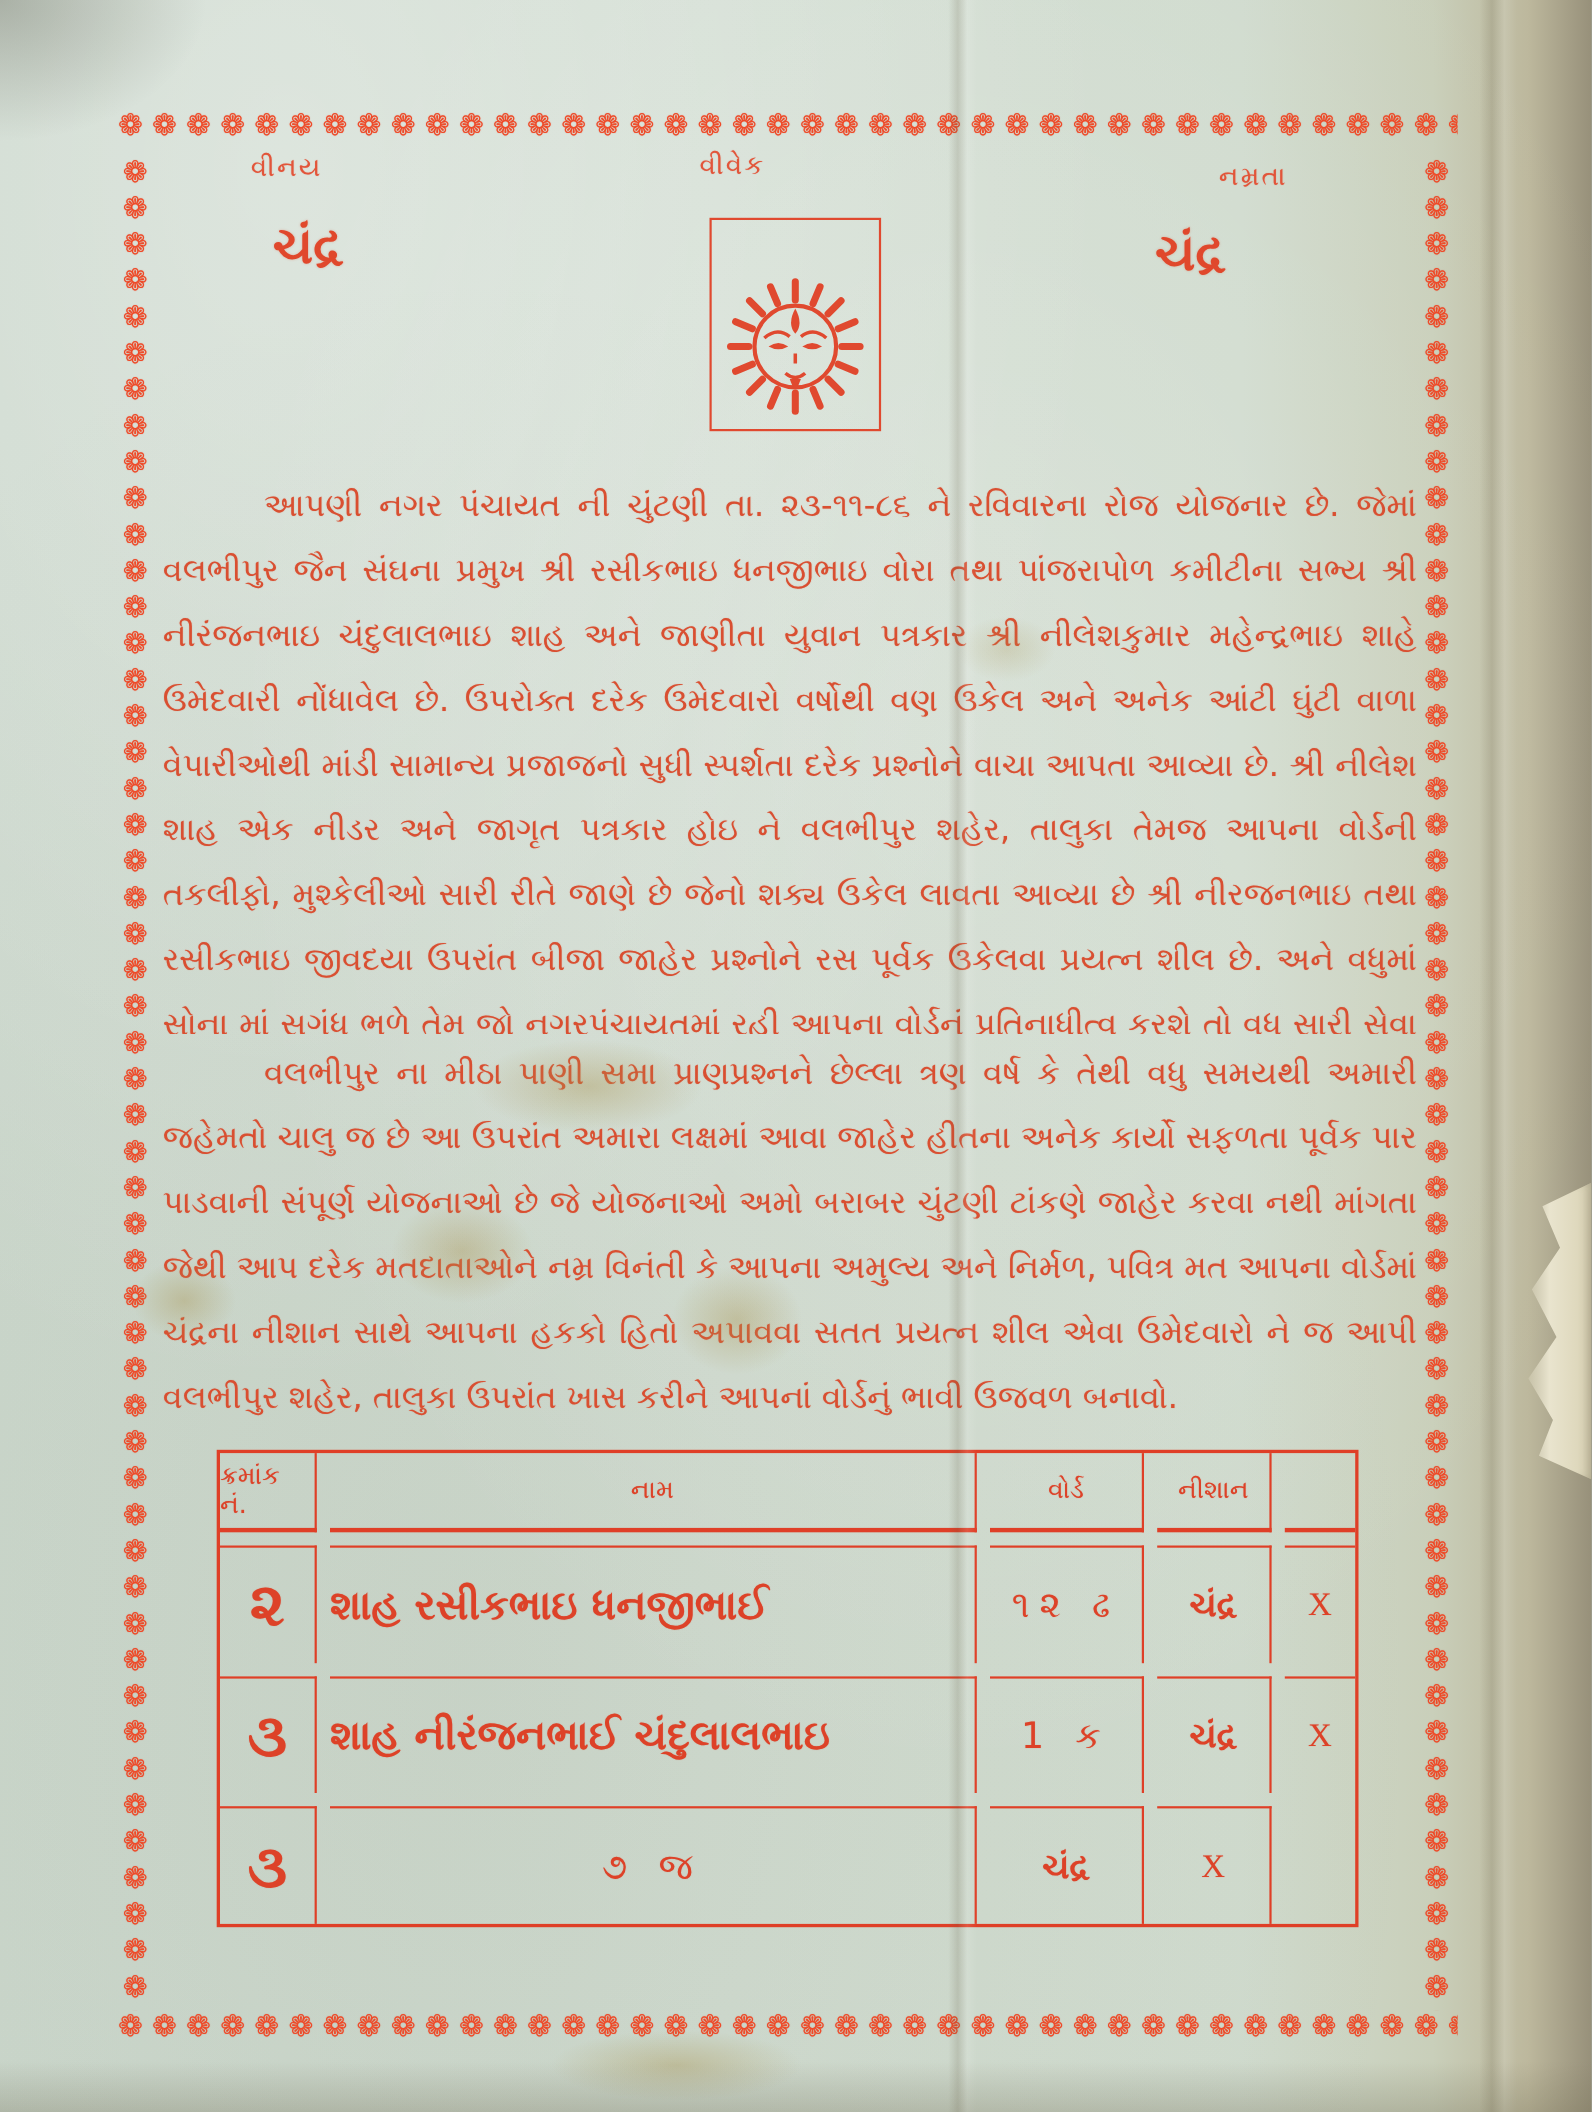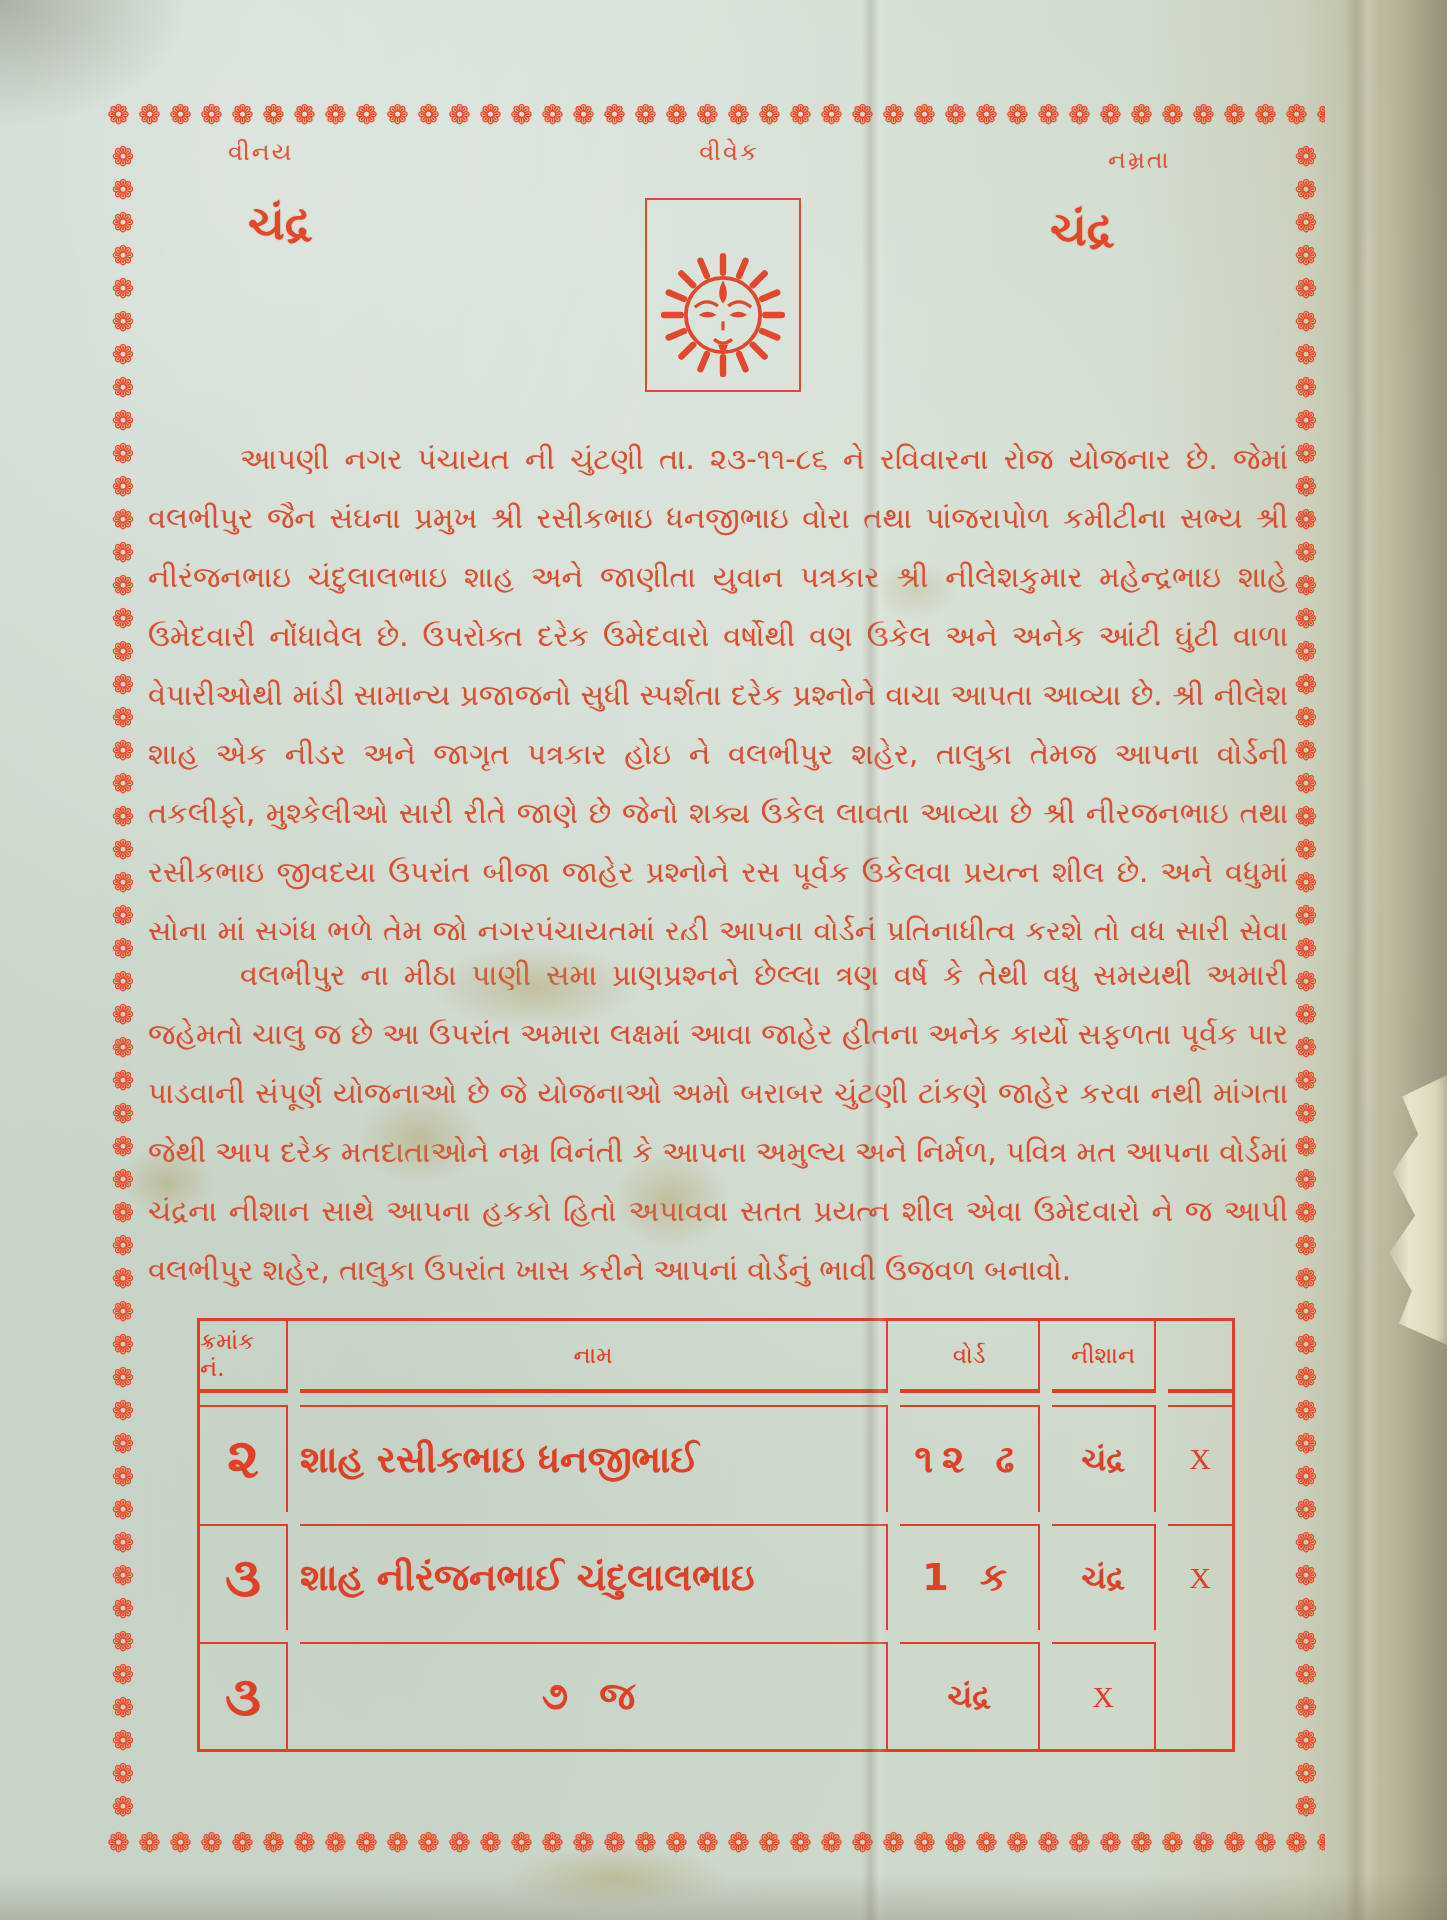--- a/index.html
+++ b/index.html
@@ -24,21 +24,21 @@
   .orn-v span{height:33px;line-height:33px;width:38px;}
   .orn-top   {left:103px;top:100px;width:1222px;height:40px;}
   .orn-bottom{left:103px;top:1828px;width:1222px;height:42px;}
   .orn-left  {left:104px;top:140px;width:40px;height:1688px;}
   .orn-right {left:1287px;top:140px;width:40px;height:1688px;}
 
   
   .virtue{position:absolute;font-size:24px;color:#e2553a;letter-spacing:2px;
           text-shadow:0 0 1px rgba(224,60,30,.4);}
   .virtue-left{left:228px;top:138px;}
-  .virtue-center{left:649px;top:138px;width:160px;text-align:center;}
+  .virtue-center{left:636px;top:138px;width:160px;text-align:left;font-family:Liberation Mono, monospace;}
   .virtue-right{left:1108px;top:146px;}
   .moon-label{position:absolute;font-size:46px;font-weight:bold;color:#e0482c;
           text-shadow:0 0 2px rgba(224,60,30,.35);}
   .moon-left{left:248px;top:196px;}
   .moon-right{left:1050px;top:202px;}
 
   
   .emblem-box{position:absolute;left:645px;top:198px;width:152px;height:190px;
           border:2px solid #e0492f;display:flex;align-items:flex-end;justify-content:center;}
   .emblem-box svg{display:block;margin-bottom:4px;}
@@ -57,21 +57,21 @@
           border:3px solid #df3f27;color:#dd4228;
           text-shadow:0 0 1px rgba(221,66,40,.4);gap:12px;}
   .ctable .cell{border-right:2px solid #df3f27;border-top:2px solid #df3f27;
           display:flex;align-items:center;justify-content:center;overflow:hidden;}
   .ctable .cell:nth-child(-n+5){border-top:none;}
   .ctable .cell:nth-child(5n){border-right:none;}
   .ctable .hdr{font-size:23px;}
   .ctable .hdr-rule{border-bottom:4px solid #df3f27;}
   .cell-serial{font-size:54px;font-weight:bold;}
   .cell-name{justify-content:flex-start !important;font-size:37px;font-weight:600;}
-  .cell-ward{font-size:38px;letter-spacing:9px;font-weight:700;}
+  .cell-ward{font-size:33px;letter-spacing:9px;font-weight:400;}
   .cell-symbol{font-size:31px;font-weight:600;}
   .cell-mark{font-size:30px;font-family:"Liberation Serif", serif;}
 
   
   .stain{position:absolute;pointer-events:none;
          background:radial-gradient(ellipse at center, rgba(168,146,78,.38), rgba(168,146,78,0) 70%);}
   .crease{position:absolute;top:0;height:100%;width:26px;pointer-events:none;
          background:linear-gradient(90deg, transparent, rgba(95,85,60,.18), rgba(255,255,255,.12), transparent);}
   .edge-tear{position:absolute;right:0;top:1075px;width:64px;height:270px;pointer-events:none;
          background:linear-gradient(90deg, rgba(233,228,206,.0), #e9e4ce 40%, #d9d2b4);

